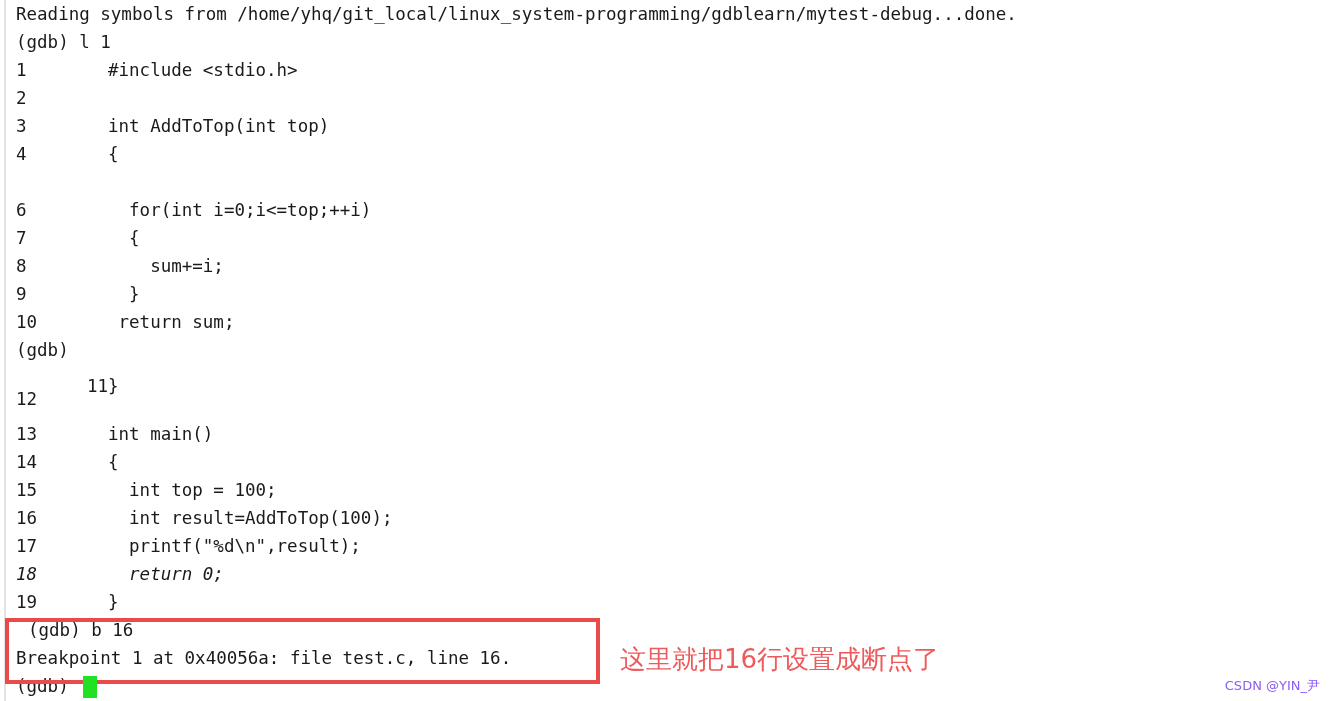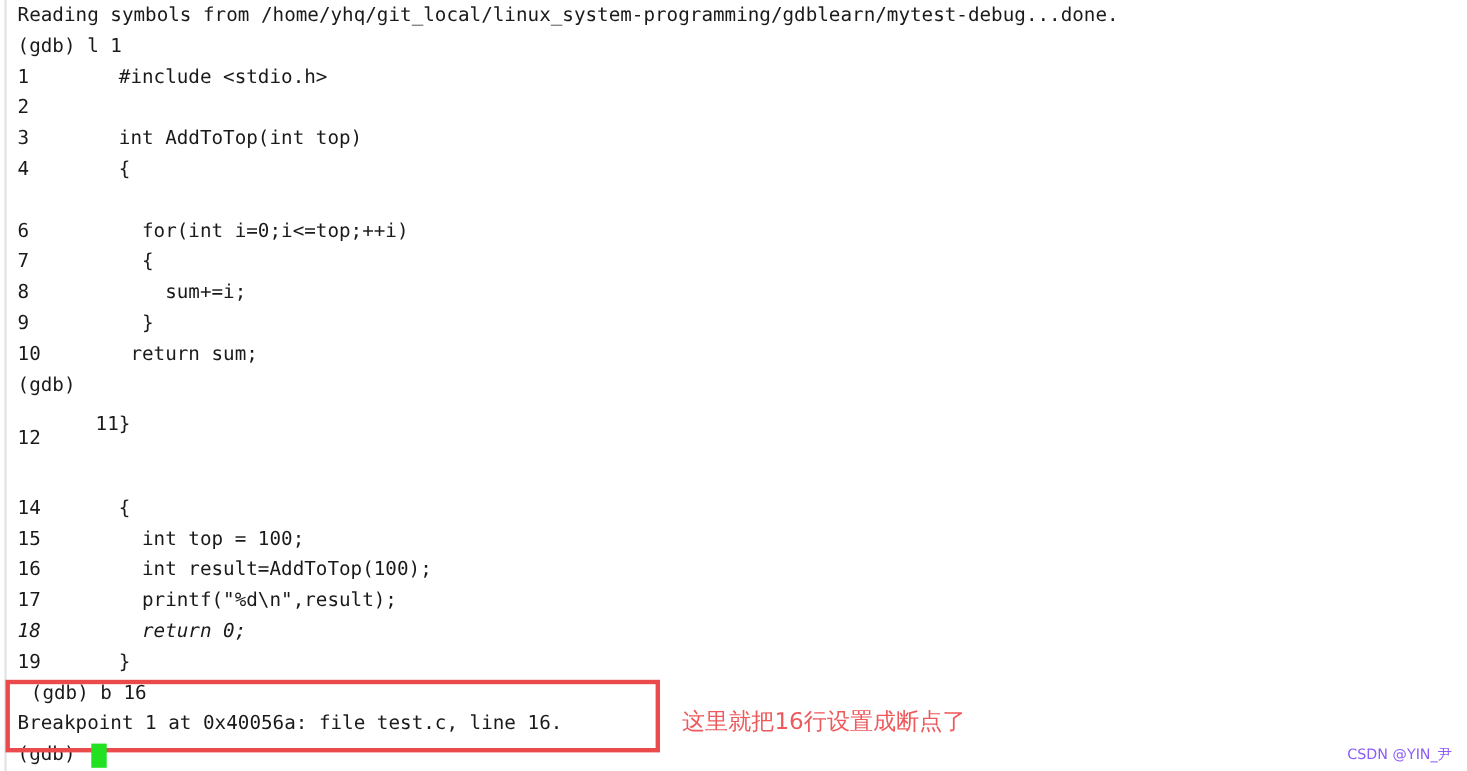--- a/index.html
+++ b/index.html
@@ -62,21 +62,21 @@
     box-sizing: border-box;
     z-index: 3;
     pointer-events: none;
   }
 
   #annotation-note {
     position: absolute;
     left: 620px;
     top: 642px;
     font-family: "DejaVu Sans", "Liberation Sans", sans-serif;
-    font-size: 21px;
+    font-size: 26px;
     color: #ee5a5c;
     white-space: nowrap;
     z-index: 4;
   }
 
   #cursor-block {
     position: absolute;
     left: 83px;
     top: 676px;
     width: 14px;
@@ -115,20 +115,21 @@
   <div class="term-line" style="top:196px;"><span class="ln-num">6</span><span>  for(int i=0;i&lt;=top;++i)</span></div>
   <div class="term-line" style="top:224px;"><span class="ln-num">7</span><span>  {</span></div>
   <div class="term-line" style="top:252px;"><span class="ln-num">8</span><span>    sum+=i;</span></div>
   <div class="term-line" style="top:280px;"><span class="ln-num">9</span><span>  }</span></div>
   <div class="term-line" style="top:308px;"><span class="ln-num">10</span><span> return sum;</span></div>
 
   <div class="term-line" style="top:336px;">(gdb)</div>
 
   <div class="term-line" style="top:372px;text-align:right;"><span class="ln-num">11</span><span>}</span></div>
   <div class="term-line" style="top:385px;"><span class="ln-num">12</span><span></span></div>
+  <div class="term-line" style="top:420px;"><span class="ln-num">13</span><span>int main()</span></div>
   <div class="term-line" style="top:448px;"><span class="ln-num">14</span><span>{</span></div>
   <div class="term-line" style="top:476px;"><span class="ln-num">15</span><span>  int top = 100;</span></div>
   <div class="term-line" style="top:504px;"><span class="ln-num">16</span><span>  int result=AddToTop(100);</span></div>
   <div class="term-line" style="top:532px;"><span class="ln-num">17</span><span>  printf("%d\n",result);</span></div>
   <div class="term-line" style="top:560px;font-style:italic;"><span class="ln-num">18</span><span>  return 0;</span></div>
   <div class="term-line" style="top:588px;"><span class="ln-num">19</span><span>}</span></div>
 
   <div class="term-line" style="top:616px;margin-left:12px;">(gdb) b 16</div>
   <div class="term-line" style="top:644px;">Breakpoint 1 at 0x40056a: file test.c, line 16.</div>
   <div class="term-line" style="top:672px;">(gdb)</div>

